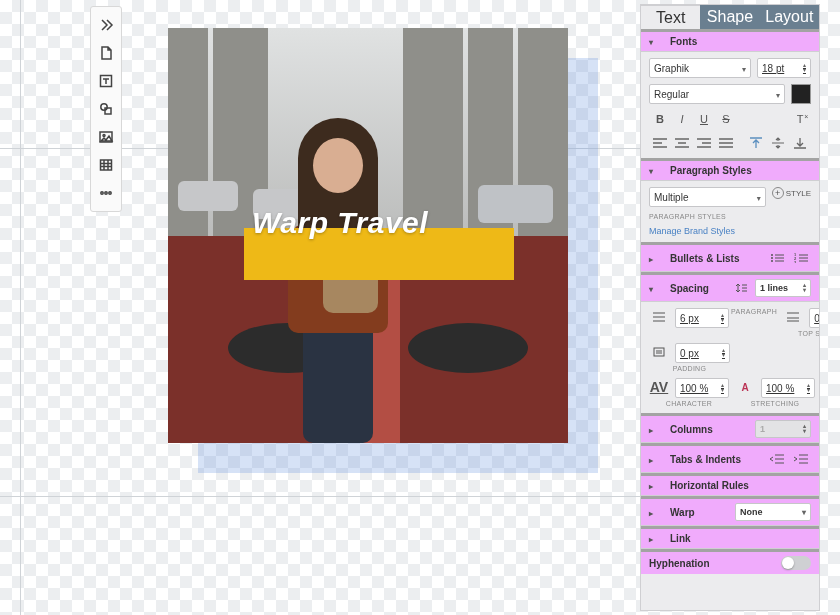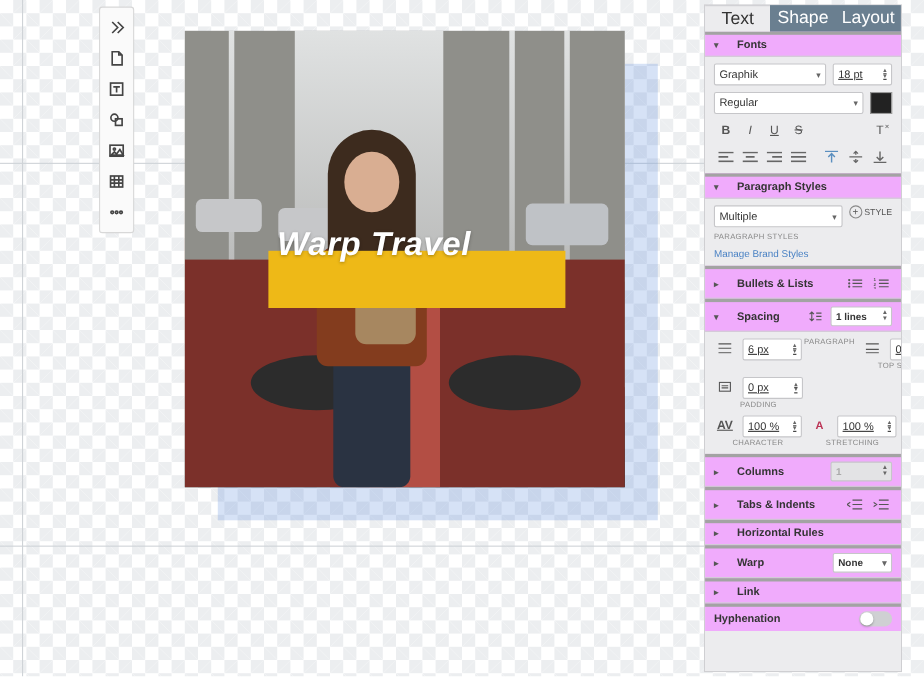--- a/index.html
+++ b/index.html
@@ -345,21 +345,21 @@
               <span>▴</span>
               <span>▾</span>
             </span>
           </div>
       </div>
       <div class="tiny-label">PADDING</div>
     </div>
     <div class="row">
       <div style="flex:1;display:flex;flex-direction:column;gap:2px">
         <div class="row">
-          <div class="iconbtn" style="font-size:11px;font-weight:600;text-decoration:underline">AV</div>
+          <div class="iconbtn" style="font-size:14px;font-weight:600;text-decoration:underline">AV</div>
           <div class="num" style="flex:1">
               <span>100 %</span>
               <span class="stepper">
                 <span>▴</span>
                 <span>▾</span>
               </span>
             </div>
         </div>
         <div class="tiny-label">CHARACTER</div>
       </div>
@@ -412,21 +412,21 @@
 
   <div class="section-head">
       <span class="tri"></span>
       <span>Horizontal Rules</span>
     </div>
 
   <div class="section-head">
     <span class="tri"></span>
       <span>Warp</span>
     <div class="head-controls">
-      <div class="subhead-num" style="width:54px">
+      <div class="subhead-num" style="width:76px">
           <span>None</span>
           <span style="font-size:8px;color:#666">▾</span>
         </div>
     </div>
   </div>
 
   <div class="section-head">
       <span class="tri"></span>
       <span>Link</span>
     </div>

